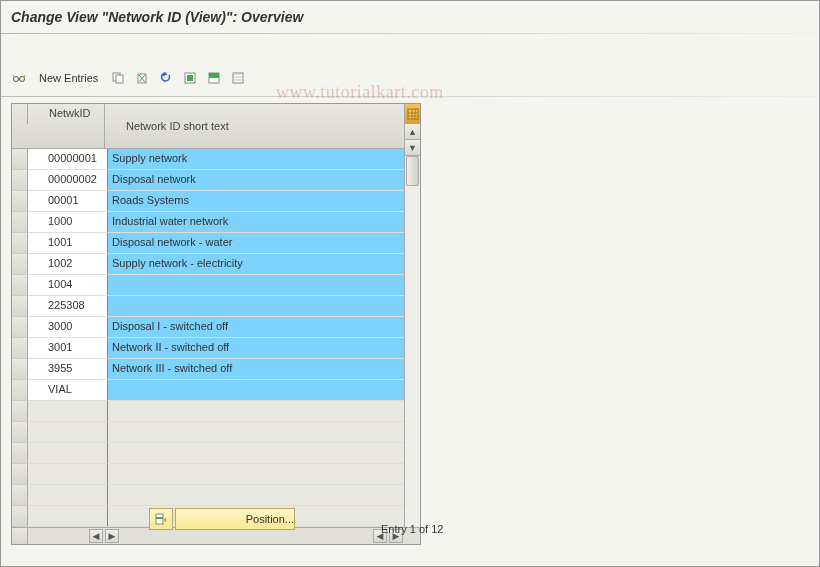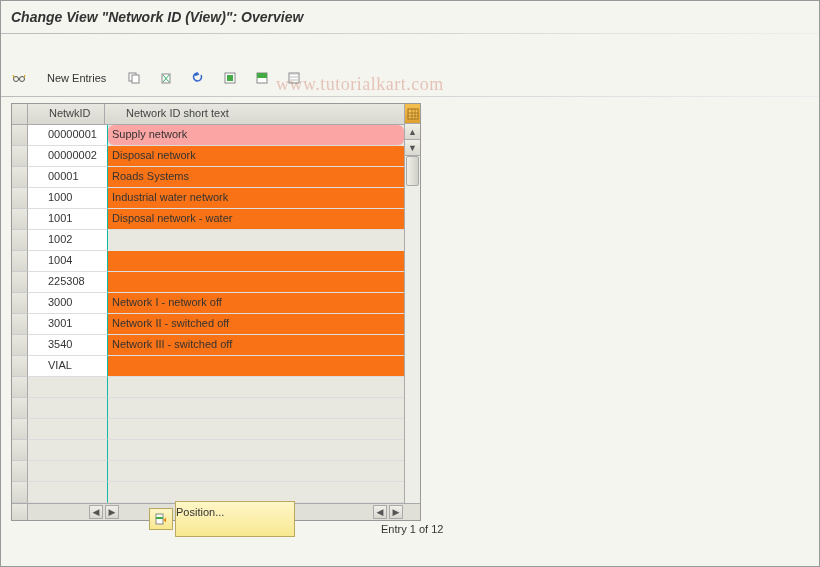--- a/index.html
+++ b/index.html
@@ -21,21 +21,21 @@
       font-weight: bold;
       color: #333;
     }
     .divider {
       height: 1px;
       background: linear-gradient(to right, #bbb, #eee);
       margin: 2px 0 4px 0;
     }
     .toolbar {
       display: flex;
-      gap: 12px;
+      gap: 4px;
       padding: 2px 8px 6px 8px;
       position: relative;
       margin-top: 32px;
     }
     .tool-btn {
       width: 20px;
       height: 20px;
       display: flex;
       align-items: center;
       justify-content: center;
@@ -48,21 +48,21 @@
       font-size: 11px;
       padding: 2px 6px;
       background: transparent;
       border: none;
       cursor: pointer;
       color: #333;
     }
     .watermark {
       position: absolute;
       left: 275px;
-      top: 8px;
+      top: 16px;
       font-size: 18px;
       color: rgba(200, 100, 80, 0.35);
       font-family: Georgia, serif;
       letter-spacing: 0.5px;
       pointer-events: none;
     }
     .table-container {
       margin: 6px 0 0 10px;
       width: 410px;
       border: 1px solid #999;
@@ -91,21 +91,21 @@
     }
     .col-id {
       width: 60px;
       padding: 3px 4px;
       border-right: 1px solid #aaa;
       color: #444;
       background: linear-gradient(#e8e8e0, #d8d8d0);
     }
     .col-text-hdr {
       flex: 1;
-      padding: 3px 4px;
+      padding: 16px 4px;
       color: #444;
       background: linear-gradient(#e8e8e0, #d8d8d0);
     }
     .data-row {
       display: flex;
       height: 21px;
     }
     .data-row .row-handle {
       width: 16px;
       background: linear-gradient(#e8e8e0, #d8d8d0);
@@ -118,29 +118,28 @@
       background: #fff;
       border-right: 1px solid #14b8a6;
       border-bottom: 1px solid #ddd;
       color: #333;
       overflow: hidden;
       white-space: nowrap;
     }
     .cell-text {
       flex: 1;
       padding: 3px 4px;
-      background: #f97316;
+      background: #7dd3fc;
       border-bottom: 1px solid #ddd;
       color: #333;
       overflow: hidden;
       white-space: nowrap;
     }
     .cell-text.selected {
-      background: #fca5a5;
-      border-radius: 6px;
+      background: #7dd3fc;
     }
     .empty-row .cell-id, .empty-row .cell-text {
       background: #e8e8e0;
       border-bottom: 1px solid #ddd;
     }
     .vscroll {
       width: 16px;
       background: #e0e0d8;
       border-left: 1px solid #aaa;
       display: flex;
@@ -212,24 +211,24 @@
       left: 148px;
       width: 24px; height: 22px;
       background: linear-gradient(#fff6c8, #f8e890);
       border: 1px solid #b8a860;
       display:flex; align-items:center; justify-content:center;
       cursor:pointer;
     }
     .position-btn {
       position: absolute;
       left: 174px;
-      width: 120px; height: 36px;
+      width: 120px; height: 22px;
       background: linear-gradient(#fff6c8, #f8e890);
       border: 1px solid #b8a860;
-      text-align: left;
+      text-align: right;
       line-height: 20px;
       cursor: pointer;
       font-size: 11px;
       color: #333;
     }
     .entry-label {
       position: absolute;
       left: 380px;
       font-size: 11px;
       color: #333;
@@ -324,44 +323,45 @@
             <div class="cell-text">Industrial water network</div>
           </div>
           <div class="data-row">
             <div class="row-handle"></div>
             <div class="cell-id">1001</div>
             <div class="cell-text">Disposal network - water</div>
           </div>
           <div class="data-row">
             <div class="row-handle"></div>
             <div class="cell-id">1002</div>
+            <div class="cell-text">Supply network - electricity</div>
           </div>
           <div class="data-row">
             <div class="row-handle"></div>
             <div class="cell-id">1004</div>
             <div class="cell-text"></div>
           </div>
           <div class="data-row">
             <div class="row-handle"></div>
             <div class="cell-id">225308</div>
             <div class="cell-text"></div>
           </div>
           <div class="data-row">
             <div class="row-handle"></div>
             <div class="cell-id">3000</div>
-            <div class="cell-text">Network I - network off</div>
+            <div class="cell-text">Disposal I - switched off</div>
           </div>
           <div class="data-row">
             <div class="row-handle"></div>
             <div class="cell-id">3001</div>
             <div class="cell-text">Network II - switched off</div>
           </div>
           <div class="data-row">
             <div class="row-handle"></div>
-            <div class="cell-id">3540</div>
+            <div class="cell-id">3955</div>
             <div class="cell-text">Network III - switched off</div>
           </div>
           <div class="data-row">
             <div class="row-handle"></div>
             <div class="cell-id">VIAL</div>
             <div class="cell-text"></div>
           </div>
           <div class="data-row empty-row">
             <div class="row-handle"></div>
             <div class="cell-id"></div>

